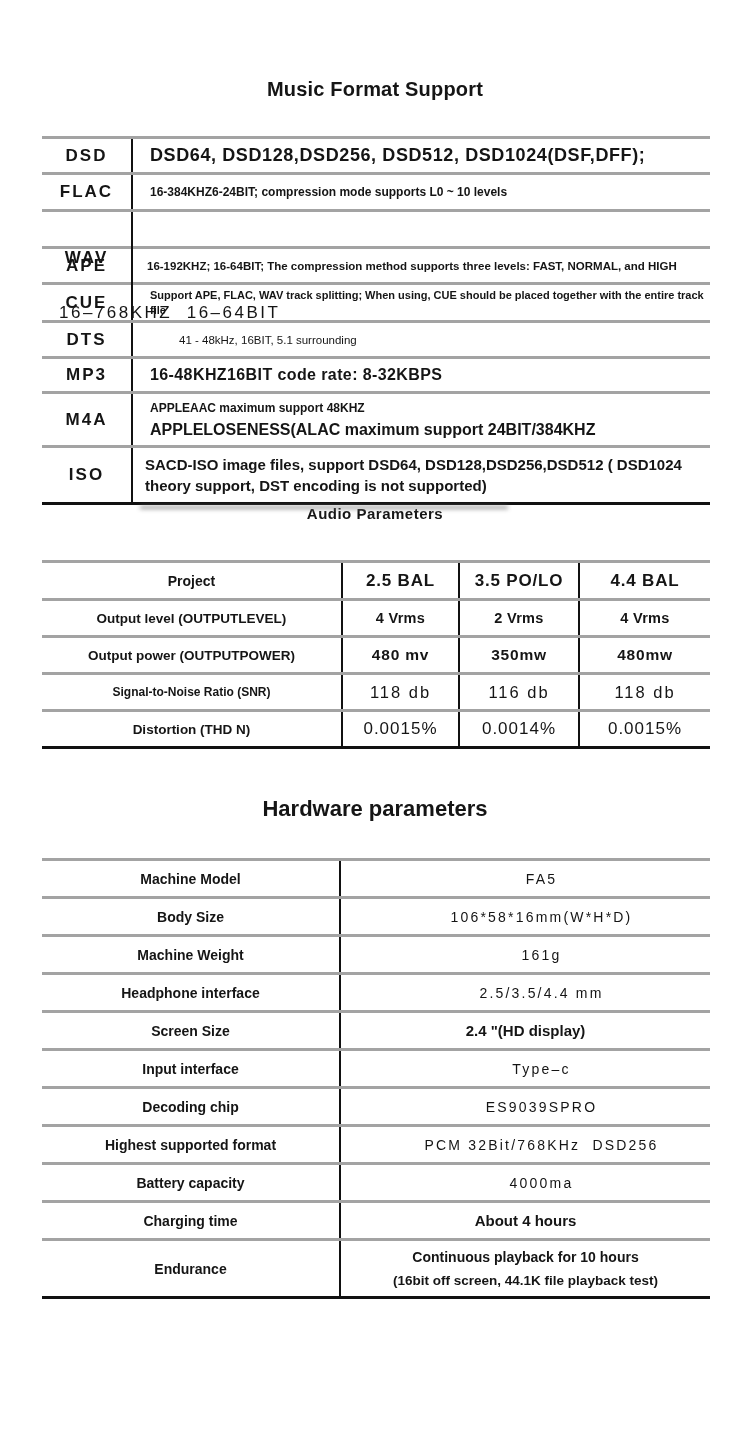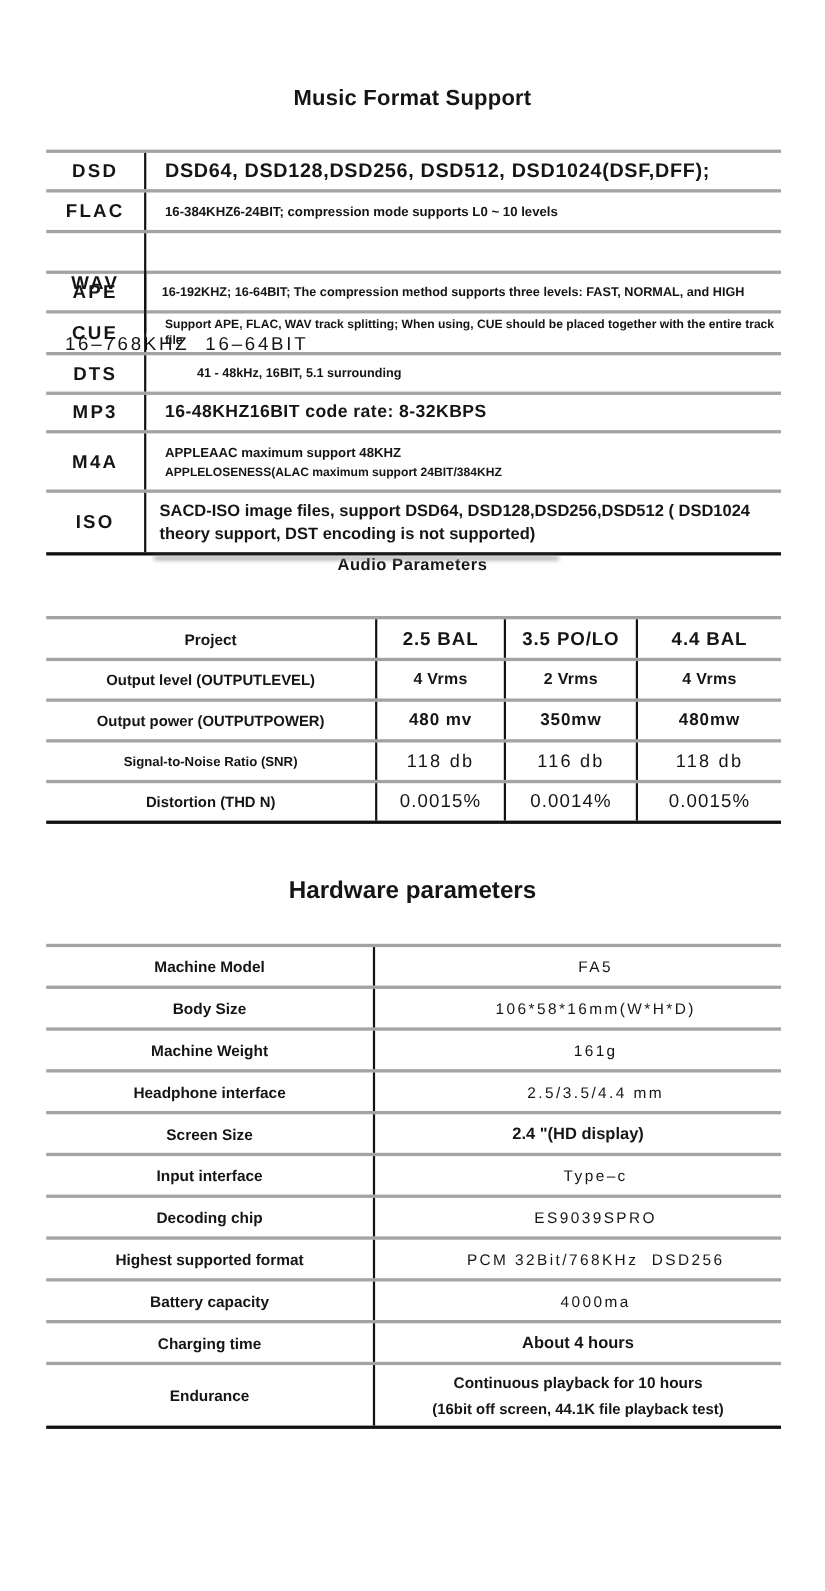--- a/index.html
+++ b/index.html
@@ -57,25 +57,25 @@
     flex: 1;
     display: flex; flex-direction: column; justify-content: center;
     padding-left: 17px; padding-right: 4px;
     white-space: pre-wrap;
   }
   .r-dsd  { height: 36px; } .r-dsd  .fmt-val { font-size: 18px; font-weight: 600; letter-spacing: 0.6px; }
   .r-flac { height: 37px; } .r-flac .fmt-val { font-size: 12px; font-weight: 700; }
   .r-wav  { height: 37px; flex-direction: column; } .r-wav  .fmt-val { font-size: 17px; font-weight: 500; letter-spacing: 2.5px; }
   .r-ape  { height: 36px; } .r-ape  .fmt-val { font-size: 11.5px; font-weight: 700; padding-left: 14px; }
   .r-cue  { height: 38px; } .r-cue  .fmt-val { font-size: 11px; font-weight: 700; line-height: 1.3; }
-  .r-dts  { height: 36px; } .r-dts  .fmt-val { font-size: 11.5px; font-weight: 700; padding-left: 46px; }
+  .r-dts  { height: 36px; } .r-dts  .fmt-val { font-size: 11.5px; font-weight: 400; padding-left: 46px; }
   .r-mp3  { height: 35px; } .r-mp3  .fmt-val { font-size: 16px; font-weight: 700; letter-spacing: 0.4px; }
   .r-m4a  { height: 54px; } .r-m4a  .fmt-val { gap: 6px; }
   .r-m4a  .m4a-l1 { font-size: 12px; font-weight: 700; }
-  .r-m4a  .m4a-l2 { font-size: 11px; font-weight: 700; }
+  .r-m4a  .m4a-l2 { font-size: 16px; font-weight: 700; }
   .r-iso  { height: 57px; } .r-iso  .fmt-val { font-size: 15px; font-weight: 700; line-height: 1.4; padding-left: 12px; }
   .tbl-shadow {
     position: absolute;
     left: 140px; top: 506px;
     width: 368px; height: 3px;
     background: #777;
     filter: blur(2px);
     opacity: 0.75;
   }
   

